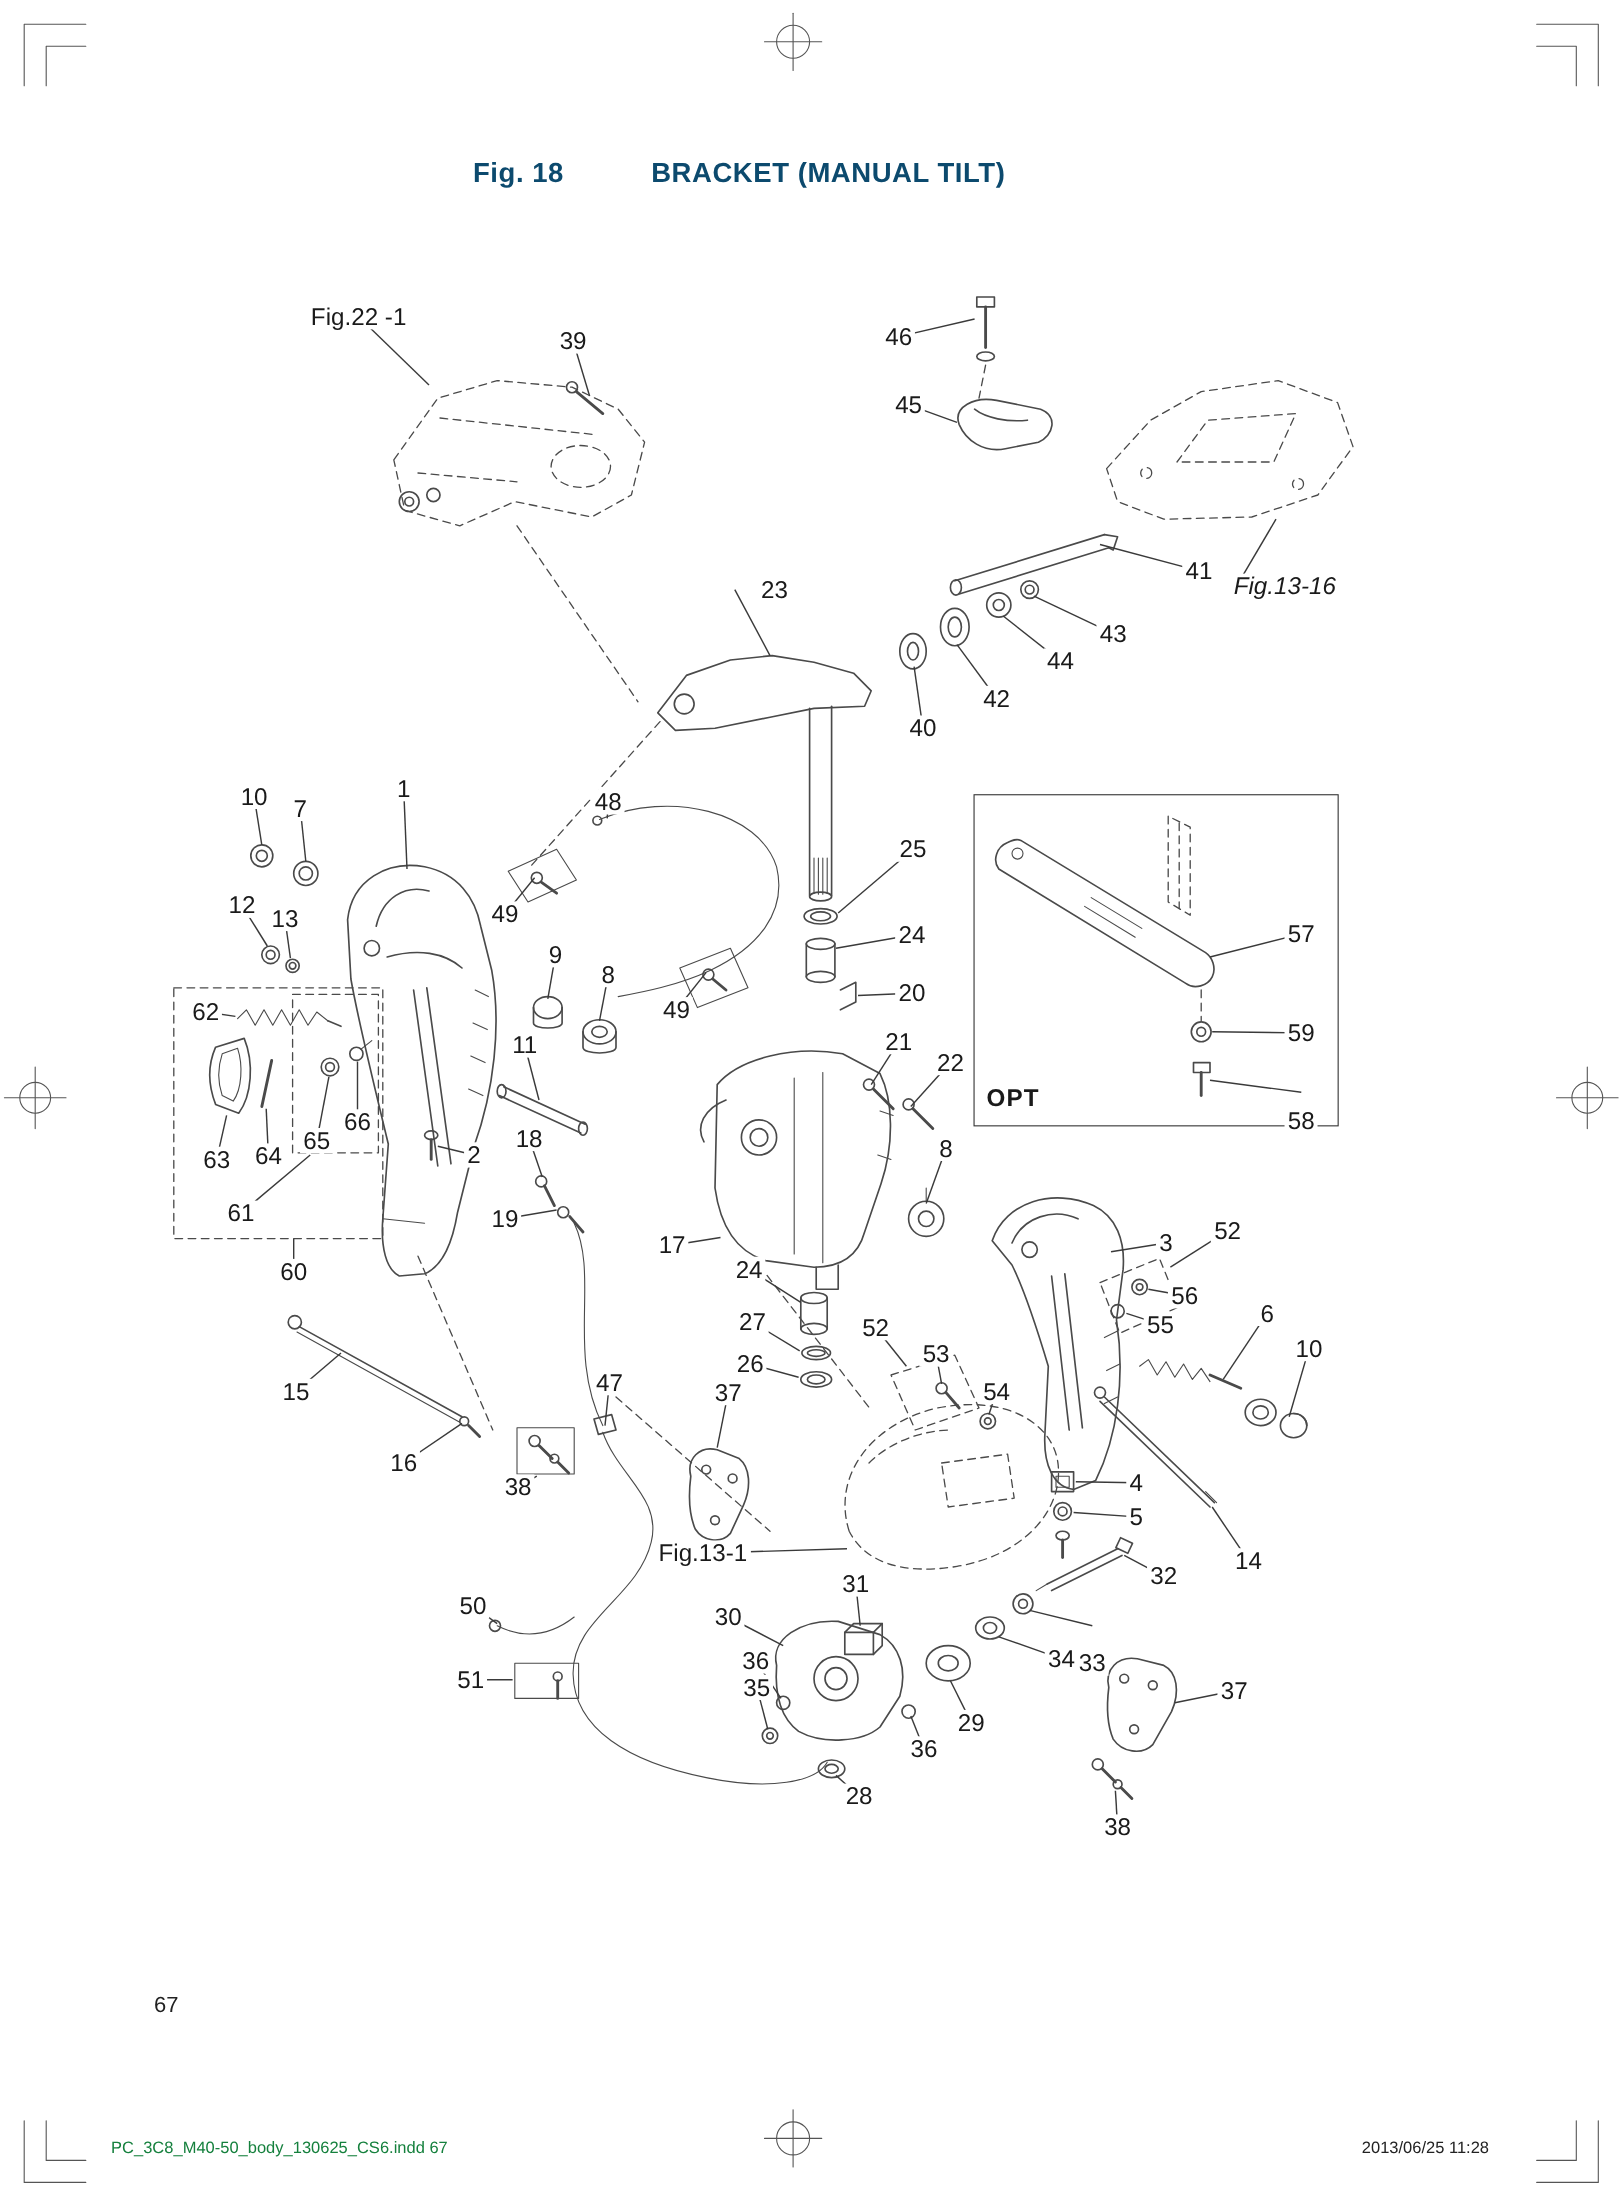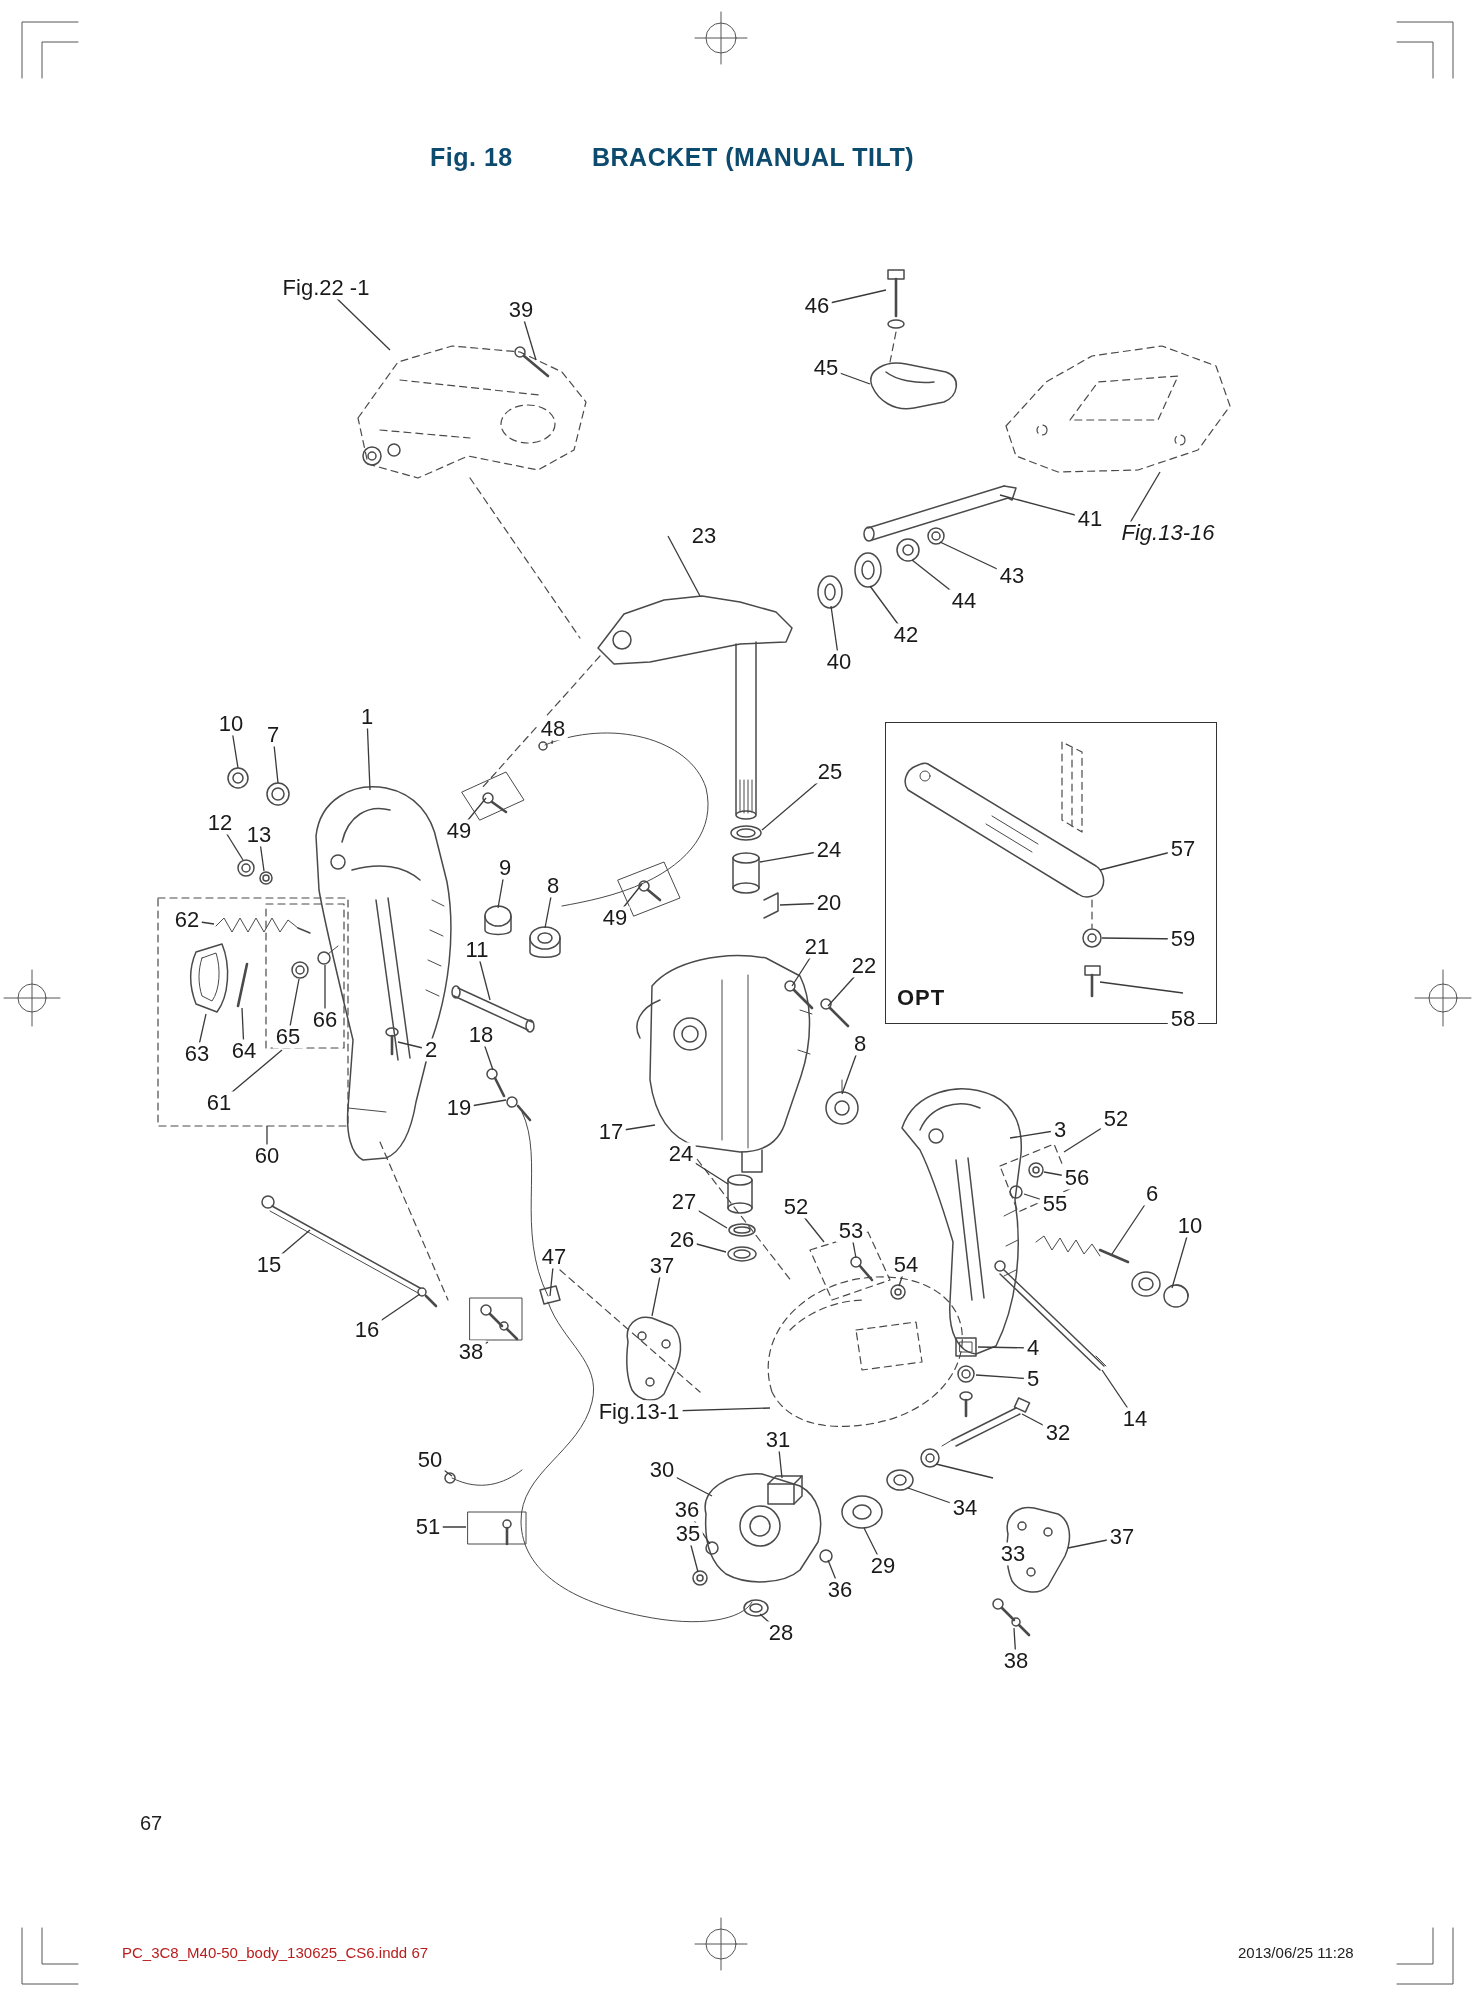--- a/index.html
+++ b/index.html
@@ -26,21 +26,21 @@
   .ln .reg, .ln .reg path, .ln .reg line, .ln .reg circle { stroke:#555; stroke-width:1; }
   #callout-layer { position:absolute; left:0; top:0; width:100%; height:100%; }
   .callout {
     position:absolute; transform:translate(-50%,-50%);
     font-size:22px; line-height:1.05; background:#ffffff; padding:0 3px;
     white-space:nowrap; color:#1a1a1a;
   }
   .callout.fig { font-size:22px; }
   .callout.opt { font-size:22px; font-weight:bold; letter-spacing:1px; }
   .page-number { position:absolute; left:140px; top:1812px; font-size:20px; color:#222; }
-  .footer-left { position:absolute; left:122px; top:1944px; font-size:15px; color:#b91c1c;text-align:center; }
+  .footer-left { position:absolute; left:101px; top:1944px; font-size:15px; color:#15803d;text-align:center; }
   .footer-right { position:absolute; left:1238px; top:1944px; font-size:15px; color:#222; }
   .opt-rect { position:absolute; left:885px; top:722px; width:330px; height:300px; border:1.6px solid #333; }
 </style>
 </head>
 <body>
 
 <div class="page">
 
   <div class="title-fig">Fig. 18</div>
   <div class="title-text">BRACKET (MANUAL TILT)</div>
@@ -579,21 +579,21 @@
       <div class="callout" style="left: 367px; top: 1330px;">16</div>
       <div class="callout" style="left: 471px; top: 1352px;">38</div>
       <div class="callout" style="left: 1033px; top: 1348px;">4</div>
       <div class="callout" style="left: 1033px; top: 1379px;">5</div>
       <div class="callout fig" style="left: 639px; top: 1412px;">Fig.13-1</div>
       <div class="callout" style="left: 778px; top: 1440px;">31</div>
       <div class="callout" style="left: 1058px; top: 1433px;">32</div>
       <div class="callout" style="left: 1135px; top: 1419px;">14</div>
       <div class="callout" style="left: 430px; top: 1460px;">50</div>
       <div class="callout" style="left: 662px; top: 1470px;">30</div>
-      <div class="callout" style="left: 993px; top: 1554px; margin-left: 20px;">33</div>
+      <div class="callout" style="left: 993px; top: 1512px;">33</div>
       <div class="callout" style="left: 687px; top: 1510px;">36</div>
       <div class="callout" style="left: 965px; top: 1508px;">34</div>
       <div class="callout" style="left: 428px; top: 1527px;">51</div>
       <div class="callout" style="left: 688px; top: 1534px;">35</div>
       <div class="callout" style="left: 883px; top: 1566px;">29</div>
       <div class="callout" style="left: 1122px; top: 1537px;">37</div>
       <div class="callout" style="left: 840px; top: 1590px;">36</div>
       <div class="callout" style="left: 781px; top: 1633px;">28</div>
       <div class="callout" style="left: 1016px; top: 1661px;">38</div>
     </div>

